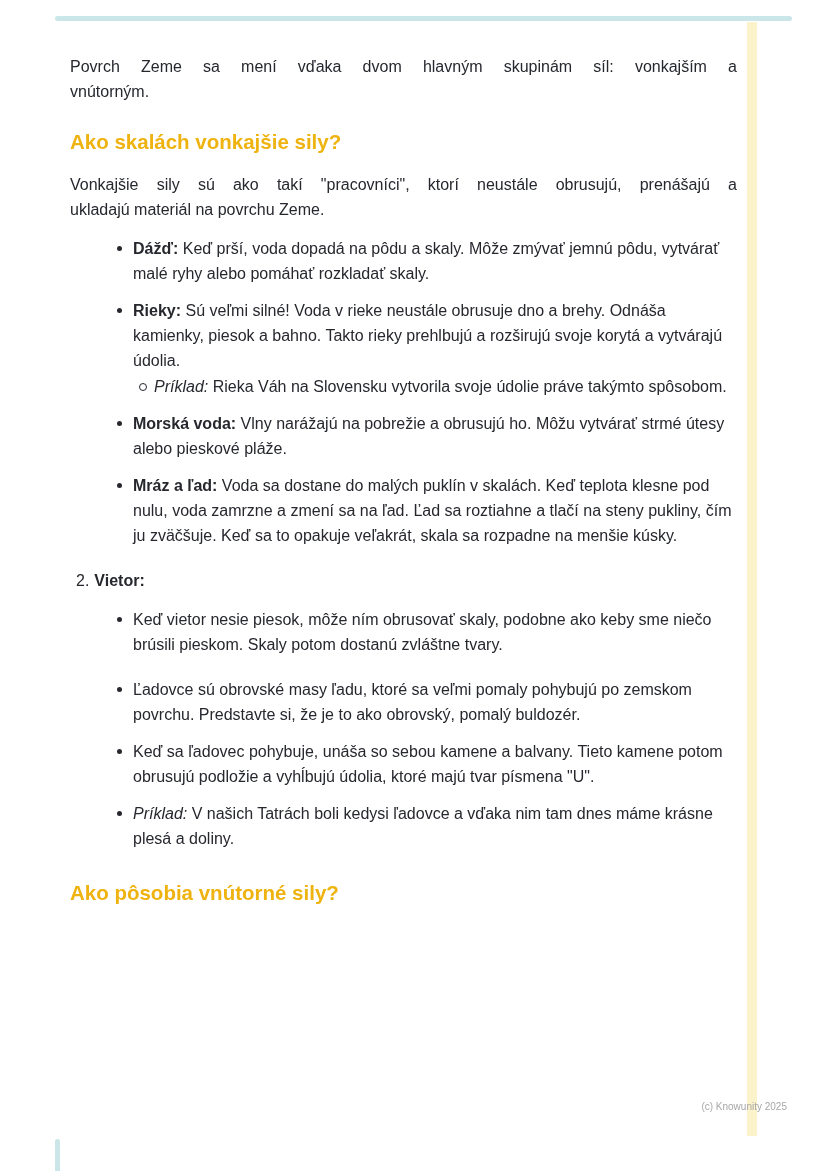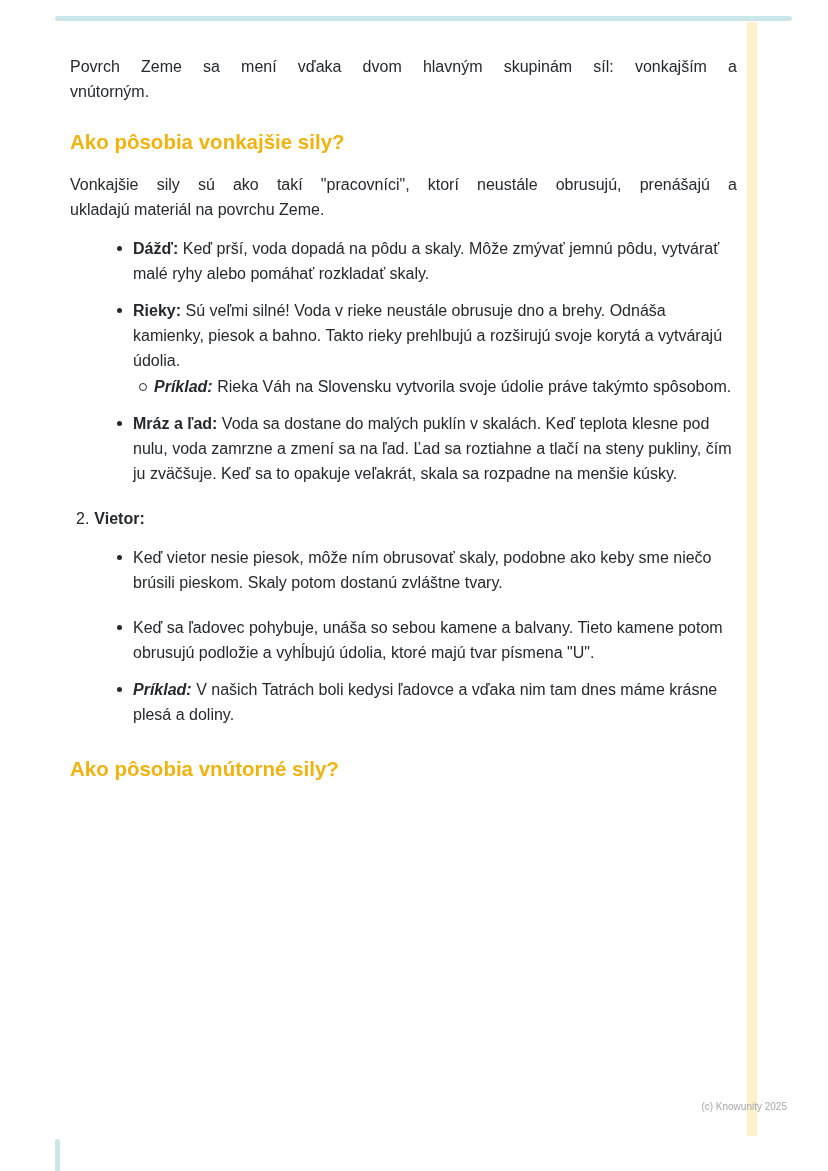--- a/index.html
+++ b/index.html
@@ -42,21 +42,21 @@
   .bullet  { display: flex; font-size: 16px; line-height: 25px; margin-bottom: 12px; }
   .bullet:last-child { margin-bottom: 0; margin-top: 12px; }
 
   .bmark { flex: 0 0 16px; }
   .bmark::after {
     content: ""; display: block; width: 5px; height: 5px;
     border-radius: 50%; background: #26282e; margin-top: 10px;
   }
   .btext { flex: 1; }
   .blead { font-weight: 700; }
-  .ilead { font-style: italic; font-weight: bold; }
+  .ilead { font-style: italic; }
 
   .sub { display: flex; padding-left: 6px; margin-top: 1px; }
   .smark { flex: 0 0 15px; }
   .smark::after {
     content: ""; display: block; width: 6px; height: 6px;
     border-radius: 50%; border: 1.2px solid #26282e; margin-top: 9px;
   }
   .stext { flex: 1; }
 </style>
 </head>
@@ -67,21 +67,21 @@
 <div class="edge-next"></div>
 <div class="watermark">(c) Knowunity 2025</div>
 
 <div class="content">
 
   <div class="para">
     <div class="jline">Povrch Zeme sa mení vďaka dvom hlavným skupinám síl: vonkajším a</div>
     <div>vnútorným.</div>
   </div>
 
-  <h2 class="heading">Ako pôsobia vonkajšie sily?</h2>
+  <h2 class="heading">Ako skalách vonkajšie sily?</h2>
 
   <div class="para">
     <div class="jline">Vonkajšie sily sú ako takí "pracovníci", ktorí neustále obrusujú, prenášajú a</div>
     <div>ukladajú materiál na povrchu Zeme.</div>
   </div>
 
   <div class="olist">
 
     <div class="oitem">
       <div class="bullets">
@@ -95,20 +95,24 @@
           <span class="bmark"></span>
           <div class="btext">
             <p><strong class="blead">Rieky:</strong><span> Sú veľmi silné! Voda v rieke neustále obrusuje dno a brehy. Odnáša kamienky, piesok a bahno. Takto rieky prehlbujú a rozširujú svoje korytá a vytvárajú údolia.</span></p>
             <div class="sub">
               <span class="smark"></span>
               <p class="stext"><em class="ilead">Príklad:</em><span> Rieka Váh na Slovensku vytvorila svoje údolie práve takýmto spôsobom.</span></p>
             </div>
           </div>
         </div>
 
+        <div class="bullet">
+          <span class="bmark"></span>
+          <p class="btext"><strong class="blead">Morská voda:</strong><span> Vlny narážajú na pobrežie a obrusujú ho. Môžu vytvárať strmé útesy alebo pieskové pláže.</span></p>
+        </div>
 
         <div class="bullet">
           <span class="bmark"></span>
           <p class="btext"><strong class="blead">Mráz a ľad:</strong><span> Voda sa dostane do malých puklín v skalách. Keď teplota klesne pod nulu, voda zamrzne a zmení sa na ľad. Ľad sa roztiahne a tlačí na steny pukliny, čím ju zväčšuje. Keď sa to opakuje veľakrát, skala sa rozpadne na menšie kúsky.</span></p>
         </div>
 
       </div>
     </div>
 
     <div class="oitem">
@@ -122,20 +126,24 @@
           <span class="bmark"></span>
           <p class="btext">Keď vietor nesie piesok, môže ním obrusovať skaly, podobne ako keby sme niečo brúsili pieskom. Skaly potom dostanú zvláštne tvary.</p>
         </div>
 
       </div>
     </div>
 
     <div class="oitem">
       <div class="bullets">
 
+        <div class="bullet">
+          <span class="bmark"></span>
+          <p class="btext">Ľadovce sú obrovské masy ľadu, ktoré sa veľmi pomaly pohybujú po zemskom povrchu. Predstavte si, že je to ako obrovský, pomalý buldozér.</p>
+        </div>
 
         <div class="bullet">
           <span class="bmark"></span>
           <p class="btext">Keď sa ľadovec pohybuje, unáša so sebou kamene a balvany. Tieto kamene potom obrusujú podložie a vyhĺbujú údolia, ktoré majú tvar písmena "U".</p>
         </div>
 
         <div class="bullet">
           <span class="bmark"></span>
           <p class="btext"><em class="ilead">Príklad:</em><span> V našich Tatrách boli kedysi ľadovce a vďaka nim tam dnes máme krásne plesá a doliny.</span></p>
         </div>

